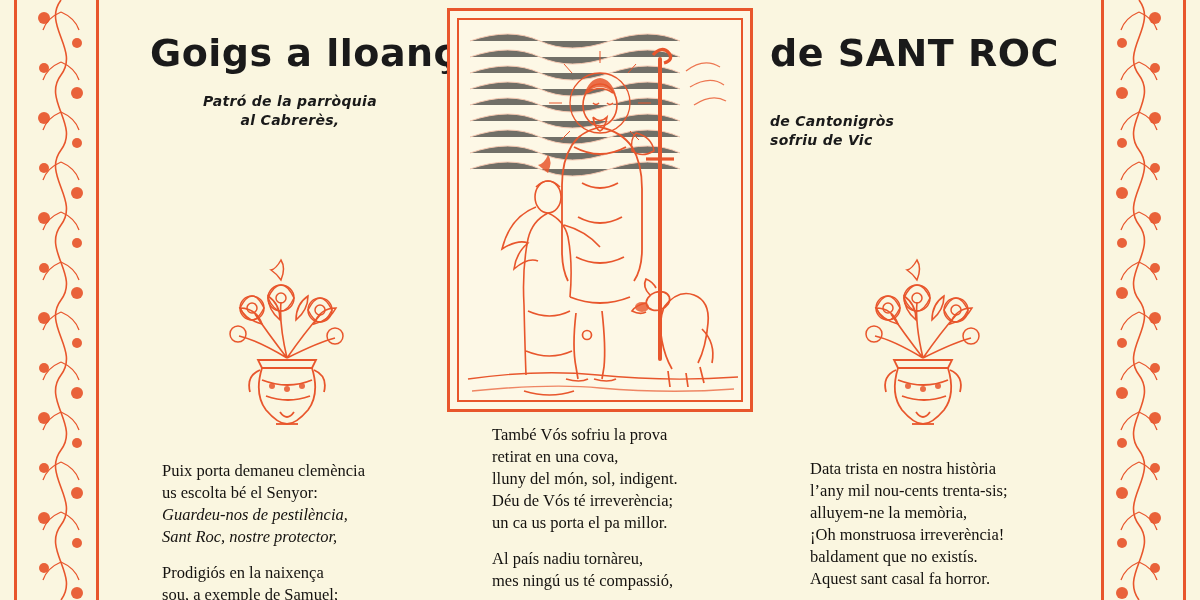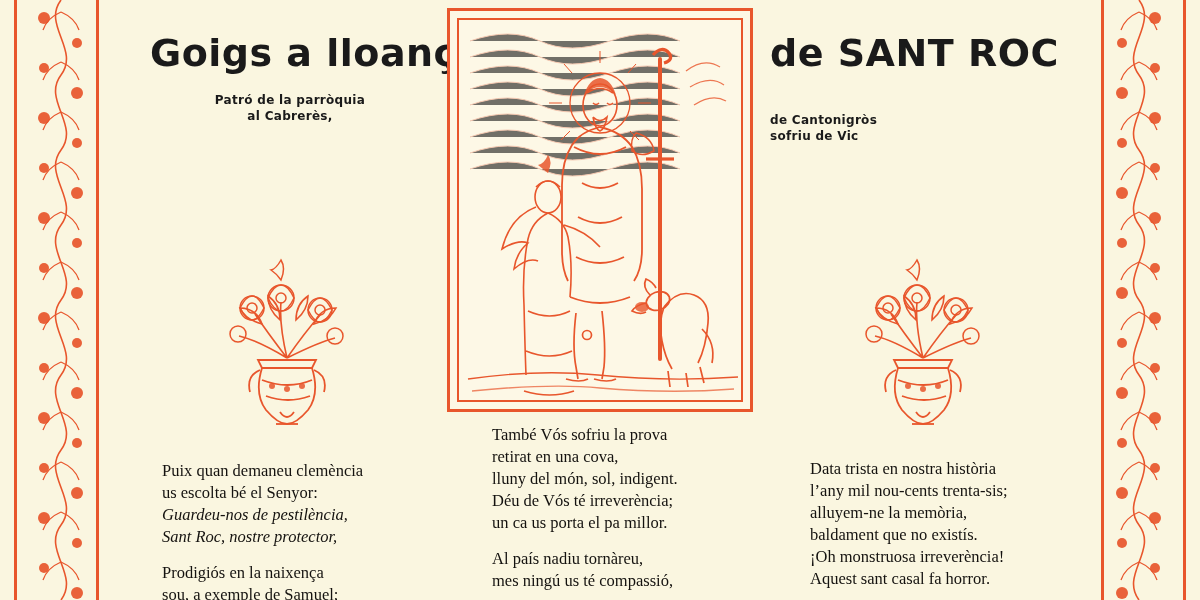--- a/index.html
+++ b/index.html
@@ -65,24 +65,25 @@
     font-weight: bold;
     font-size: 38px;
     letter-spacing: 0.5px;
     color: #1a1a1a;
     line-height: 1.05;
     white-space: nowrap;
   }
   .goigs-sub {
     font-family: "DejaVu Sans", sans-serif;
     font-weight: bold;
-    font-size: 12px;
+    font-size: 14px;
     line-height: 1.35;
     margin-top: 18px;
     letter-spacing: 0.3px;
+    font-style: italic;
   }
   .title-right .goigs-sub { margin-top: 38px; }
 
   
   .engraving {
     position: absolute;
     left: 447px;
     top: 8px;
     width: 306px;
     height: 404px;
@@ -439,21 +440,21 @@
     <g fill="#e8562c" opacity="0.85">
       <circle cx="80" cy="136" r="3"></circle>
         <circle cx="95" cy="139" r="3"></circle>
         <circle cx="110" cy="136" r="3"></circle>
     </g>
   </svg>
 </div>
 
 <div class="col c1">
   <div class="stanza">
-    <div class="ln">Puix quan demaneu clemència</div>
+    <div class="ln">Puix porta demaneu clemència</div>
     <div class="ln">us escolta bé el Senyor:</div>
     <div class="ln it">Guardeu-nos de pestilència,</div>
     <div class="ln it">Sant Roc, nostre protector,</div>
   </div>
   <div class="stanza">
     <div class="ln">Prodigiós en la naixença</div>
     <div class="ln">sou, a exemple de Samuel;</div>
   </div>
 </div>
 
@@ -469,17 +470,17 @@
     <div class="ln">Al país nadiu tornàreu,</div>
     <div class="ln">mes ningú us té compassió,</div>
   </div>
 </div>
 
 <div class="col c3">
   <div class="stanza">
     <div class="ln">Data trista en nostra història</div>
     <div class="ln">l’any mil nou-cents trenta-sis;</div>
     <div class="ln">alluyem-ne la memòria,</div>
+    <div class="ln">¡Oh monstruosa irreverència!</div>
     <div class="ln">baldament que no existís.</div>
-    <div class="ln">¡Oh monstruosa irreverència!</div>
     <div class="ln">Aquest sant casal fa horror.</div>
   </div>
 </div>
 
 </body></html>

